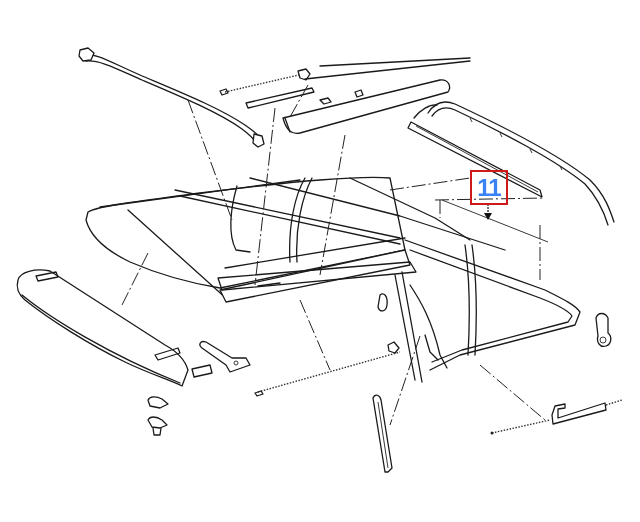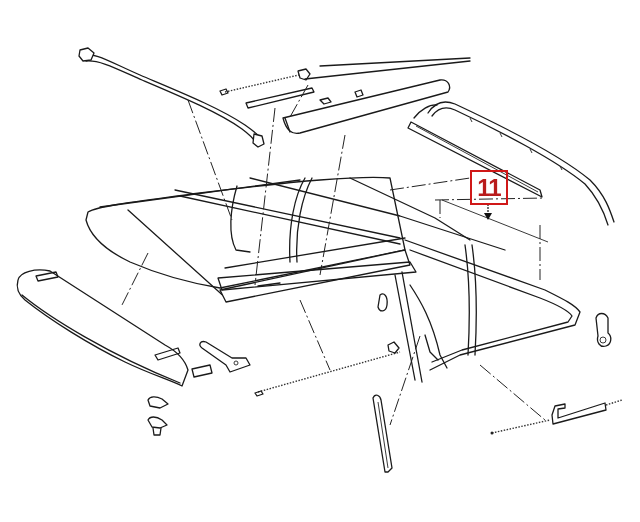--- a/index.html
+++ b/index.html
@@ -9,21 +9,21 @@
     .part { fill: none; stroke: #1a1a1a; stroke-width: 1.3; stroke-linejoin: round; stroke-linecap: round; }
     .part-fill { fill: #ffffff; stroke: #1a1a1a; stroke-width: 1.3; stroke-linejoin: round; }
     .thin { fill: none; stroke: #222; stroke-width: 0.9; }
     .leader { fill: none; stroke: #222; stroke-width: 1; stroke-dasharray: 14 3 2 3; }
     .dotted { fill: none; stroke: #333; stroke-width: 1.4; stroke-dasharray: 1.5 1.5; }
     .callout-box {
       position: absolute; left: 470px; top: 170px; width: 34px; height: 31px;
       border: 2px solid #d01818; box-sizing: content-box;
       display: flex; align-items: center; justify-content: center;
       font-family: "Liberation Sans", sans-serif; font-weight: bold;
-      font-size: 24px; color: #b91c1c; letter-spacing: -1px; background: transparent;
+      font-size: 24px; color: #3b82f6; letter-spacing: -1px; background: transparent;
     }
   </style>
 </head>
 <body>
 
 <svg id="diagram" viewBox="0 0 640 522" xmlns="http://www.w3.org/2000/svg">
 
   <g>
     <path class="part" d="M82,55 C95,52 110,62 140,75 C180,92 220,108 245,125 C255,132 260,136 262,140"></path>
     <path class="part" d="M86,61 C100,60 115,68 142,80 C182,97 220,113 242,129 C250,135 254,139 256,143"></path>

